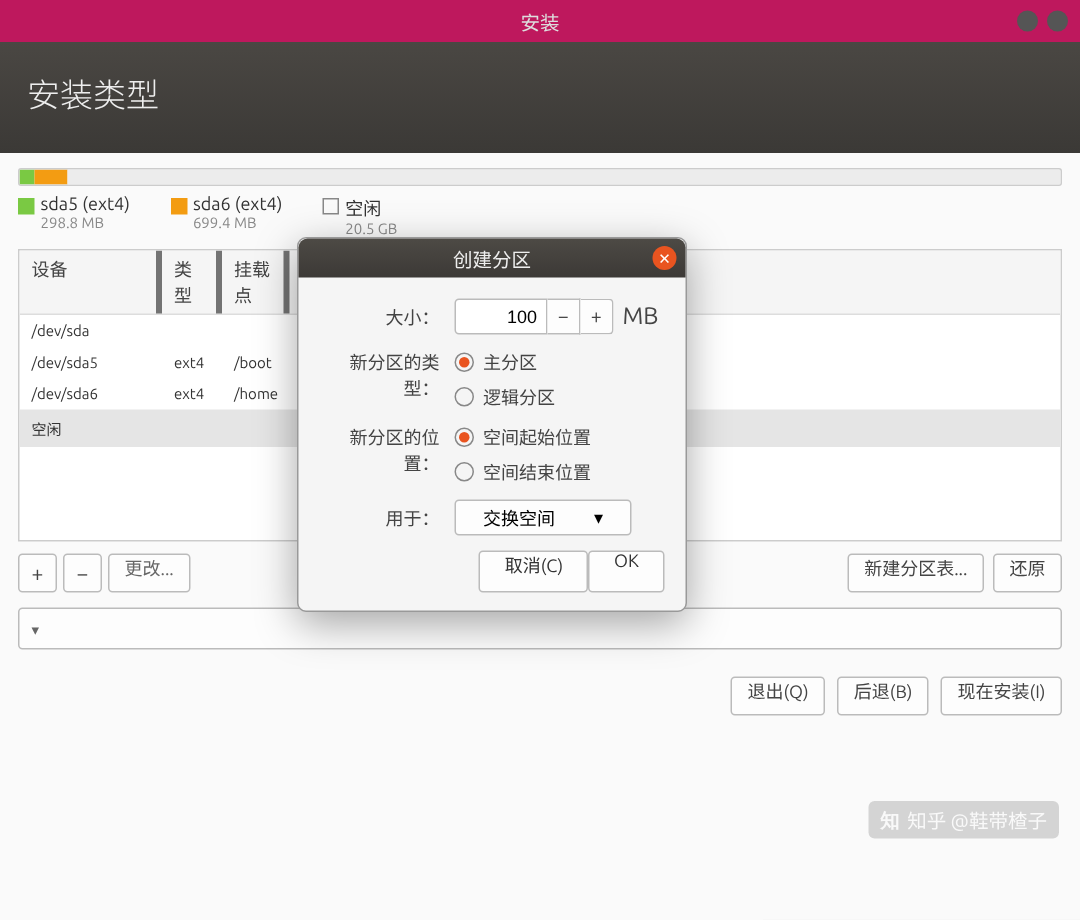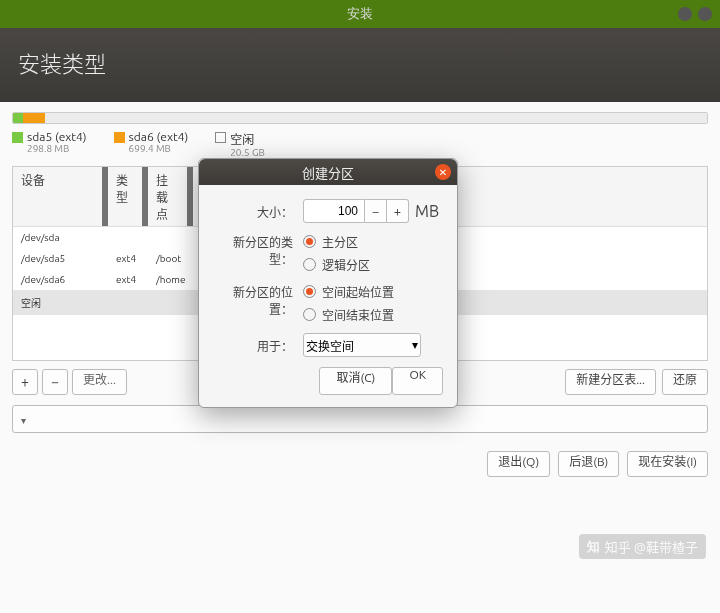--- a/index.html
+++ b/index.html
@@ -1,18 +1,18 @@
 <!DOCTYPE html>
 <html><head>
 <meta charset="utf-8">
 <style>
 * { box-sizing: border-box; margin: 0; padding: 0; }
 body { font-family: "Ubuntu", "Noto Sans CJK SC", sans-serif; font-size: 13px; background: #f0f0f0; width: 720px; height: 613px; overflow: hidden; position: relative; }
 
-.titlebar { background: #4d7c0f; height: 28px; display: flex; align-items: center; position: relative; font-family: Liberation Mono, monospace; }
+.titlebar { background: #be185d; height: 28px; display: flex; align-items: center; position: relative; }
 .titlebar-title { color: #ddd; font-size: 13px; position: absolute; left: 50%; transform: translateX(-50%); }
 .titlebar-controls { position: absolute; right: 8px; display: flex; gap: 6px; }
 .titlebar-btn { width: 14px; height: 14px; border-radius: 50%; background: #555; }
 
 .header { background: linear-gradient(#4a4743, #3b3936); padding: 18px 18px 24px; }
 .header h1 { color: #eee; font-size: 22px; font-weight: 300; }
 
 .content { background: #fafafa; padding: 10px 12px 12px; height: calc(613px - 28px - 70px); display: flex; flex-direction: column; }
 
 .disk-bar { height: 12px; border: 1px solid #ccc; border-radius: 2px; display: flex; overflow: hidden; margin-bottom: 6px; }
@@ -24,21 +24,21 @@
 .legend-item { display: flex; align-items: flex-start; gap: 4px; }
 .legend-box { width: 11px; height: 11px; margin-top: 2px; }
 .legend-box.green { background: #7ac943; }
 .legend-box.orange { background: #f39c12; }
 .legend-checkbox { width: 11px; height: 11px; border: 1px solid #888; margin-top: 2px; }
 .legend-label { font-size: 12px; color: #333; }
 .legend-sub { font-size: 10px; color: #888; }
 
 .table-container { border: 1px solid #ccc; background: #fff; flex-shrink: 0; height: 195px; overflow: hidden; }
 .table-header { display: flex; border-bottom: 1px solid #ddd; background: #f5f5f5; }
-.th { padding: 4px 8px; font-size: 12px; color: #444; border-right: 6px solid #737373; }
+.th { padding: 4px 8px; font-size: 12px; color: #444; border-right: 4px solid #737373; }
 .th.device { width: 95px; }
 .th.type { width: 40px; }
 .th.mount { width: 45px; }
 .th.fmt { width: 40px; }
 .table-row { display: flex; padding: 3px 0; }
 .td { padding: 2px 8px; font-size: 10px; color: #333; }
 .td.device { width: 95px; }
 .td.type { width: 40px; }
 .td.mount { width: 45px; }
 .tr-sel { background: #e5e5e5; }
@@ -68,21 +68,21 @@
 .spinner input { width: 62px; height: 24px; border: 1px solid #bbb; border-radius: 3px 0 0 3px; text-align: right; padding-right: 6px; font-size: 12px; }
 .spin-btns { display: flex; }
 .spin-btn { width: 22px; height: 24px; border: 1px solid #bbb; background: #fdfdfd; display: flex; align-items: center; justify-content: center; font-size: 13px; color: #444; }
 .spin-btn.minus { border-left: none; }
 .spin-btn.plus { border-left: none; border-radius: 0 3px 3px 0; }
 .unit { margin-left: 6px; font-size: 16px; color: #444; }
 .radio-col { display: flex; flex-direction: column; gap: 6px; }
 .radio-opt { display: flex; align-items: center; gap: 6px; font-size: 12px; color: #444; }
 .radio-circle { width: 13px; height: 13px; border: 1px solid #888; border-radius: 50%; display: flex; align-items: center; justify-content: center; }
 .radio-circle.sel::after { content: ""; width: 7px; height: 7px; border-radius: 50%; background: #e95420; }
-.combo { width: 118px; height: 24px; border: 1px solid #bbb; border-radius: 3px; background: #fdfdfd; display: flex; align-items: center; justify-content: space-between; padding: 0 2px; font-size: 12px; }
+.combo { width: 118px; height: 24px; border: 1px solid #bbb; border-radius: 3px; background: #fdfdfd; display: flex; align-items: center; justify-content: space-between; padding: 0 18px; font-size: 12px; }
 .dialog-btns { display: flex; justify-content: flex-end; gap: 0; margin-top: 8px; }
 .dialog-btn { height: 28px; padding: 0 16px; border: 1px solid #bbb; border-radius: 3px; background: #fdfdfd; font-size: 12px; color: #333; }
 
 .watermark { position: absolute; right: 14px; bottom: 54px; font-size: 13px; color: rgba(255,255,255,0.85); background: rgba(0,0,0,0.15); padding: 3px 8px; border-radius: 4px; display: flex; align-items: center; gap: 5px; }
 .watermark .zh-logo { font-weight: bold; font-family: serif; }
 </style>
 </head>
 <body>
 
 <div class="titlebar">

